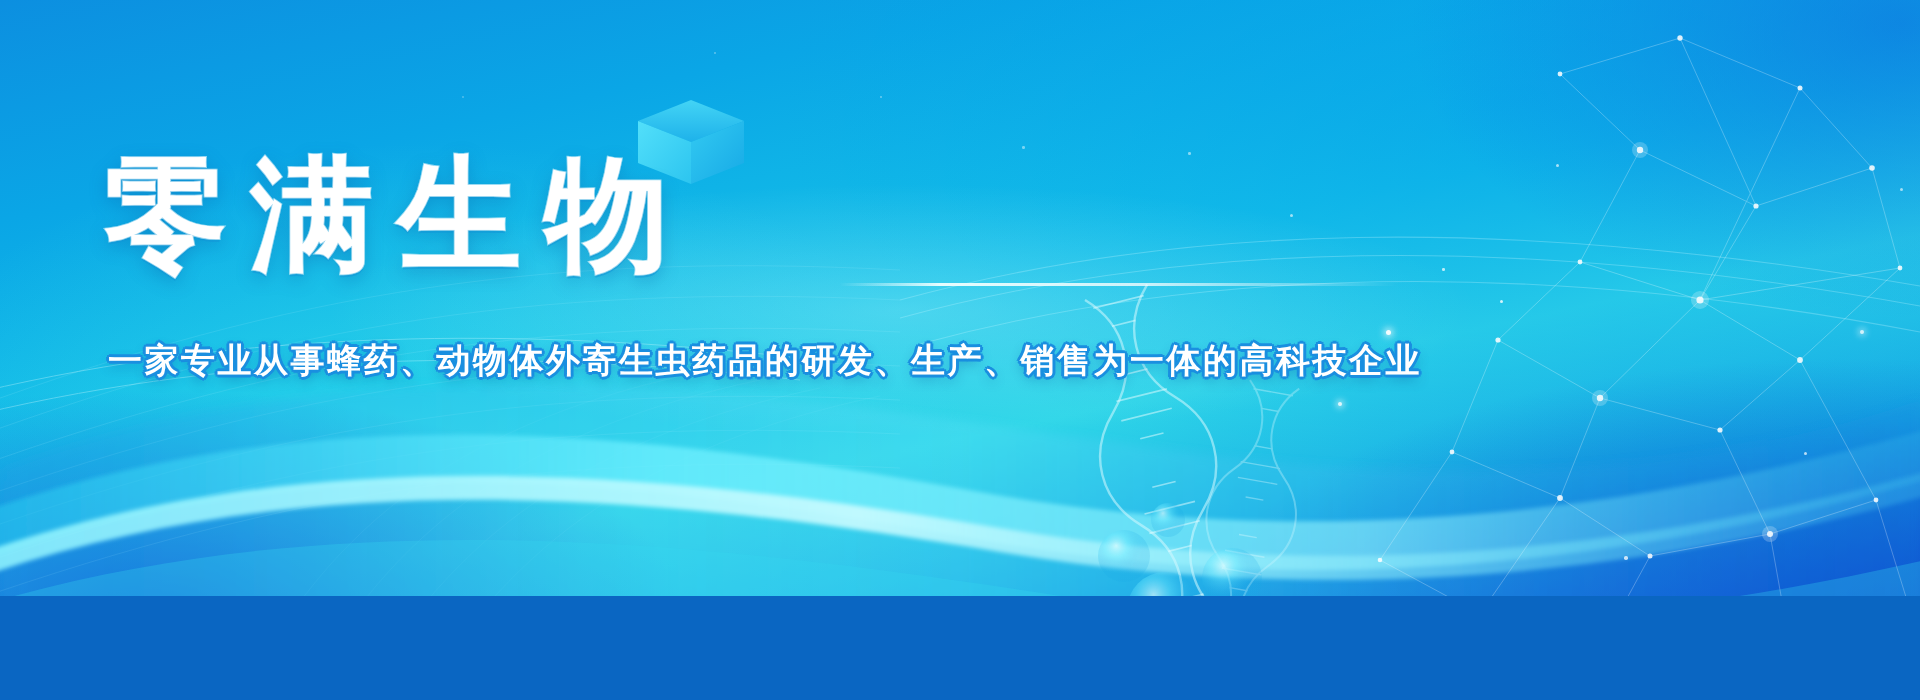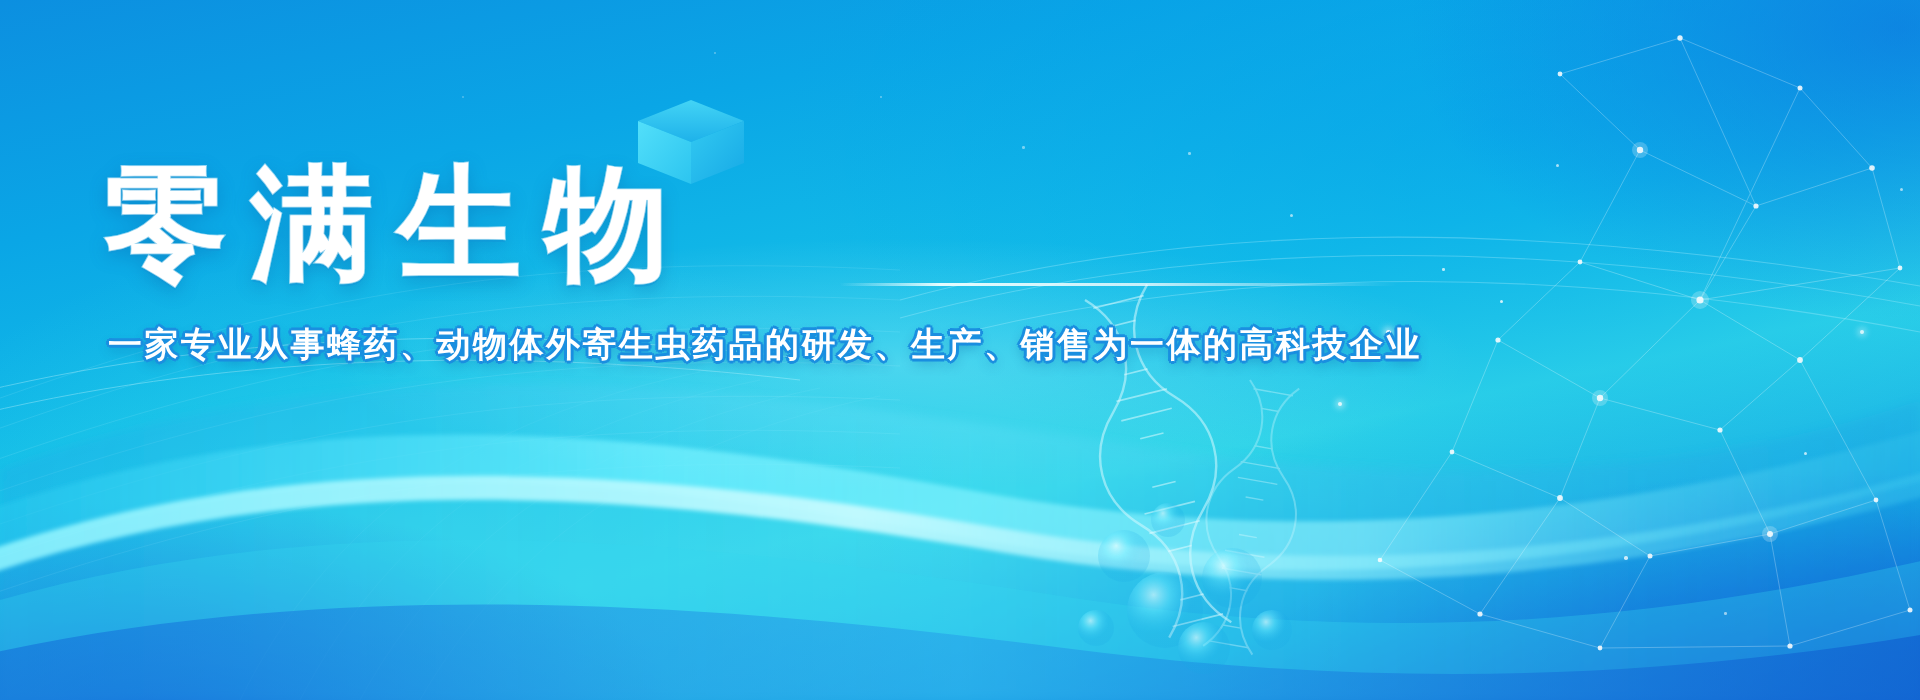--- a/index.html
+++ b/index.html
@@ -1,23 +1,23 @@
 <!DOCTYPE html>
 <html><head>
 <meta charset="utf-8">
 <style>
   html,body{margin:0;padding:0;background:#0a66c2;}
   *{box-sizing:border-box;}
 
   #banner{
     position:relative;
     width:1920px;
-    height:700px;
+    height:596px;
     overflow:hidden;
-    font-family:Liberation Serif, serif;
+    font-family:Liberation Mono, monospace;
     background:
       radial-gradient(ellipse 900px 520px at 22% 78%, rgba(60,225,235,0.55) 0%, rgba(60,225,235,0) 62%),
       radial-gradient(ellipse 1100px 600px at 78% 18%, rgba(0,150,235,0.45) 0%, rgba(0,150,235,0) 65%),
       linear-gradient(168deg,#0c8fe0 0%,#0aa6e6 22%,#15c3e8 48%,#2fd6e8 64%,#15a9e4 82%,#1166d8 100%);
   }
 
   
   .wash{position:absolute;inset:0;pointer-events:none;}
   .wash.bl{background:radial-gradient(ellipse 760px 330px at 8% 104%, rgba(13,78,214,0.85) 0%, rgba(13,78,214,0) 70%);}
   .wash.br{background:radial-gradient(ellipse 900px 380px at 96% 106%, rgba(10,72,205,0.8) 0%, rgba(10,72,205,0) 72%);}
@@ -54,21 +54,21 @@
   #titleline{
     position:absolute;
     left:735px;
     top:123px;
     width:560px;
     height:3px;
     background:linear-gradient(90deg,rgba(255,255,255,0) 0%,rgba(240,255,255,.95) 18%,rgba(255,255,255,.75) 55%,rgba(255,255,255,0) 100%);
     filter:blur(.4px);
   }
   #subtitle{
-    margin:32px 0 0 4px;
+    margin:48px 0 0 4px;
     font-size:34px;
     font-weight:bold;
     color:#ffffff;
     letter-spacing:2.5px;
     white-space:nowrap;
     text-shadow:
       -2px -2px 0 #1a8fe0, 2px -2px 0 #1a8fe0,
       -2px  2px 0 #1a8fe0, 2px  2px 0 #1a8fe0,
       -3px  0   0 #1a8fe0, 3px  0   0 #1a8fe0,
        0   -3px 0 #1a8fe0, 0    3px 0 #1a8fe0,

